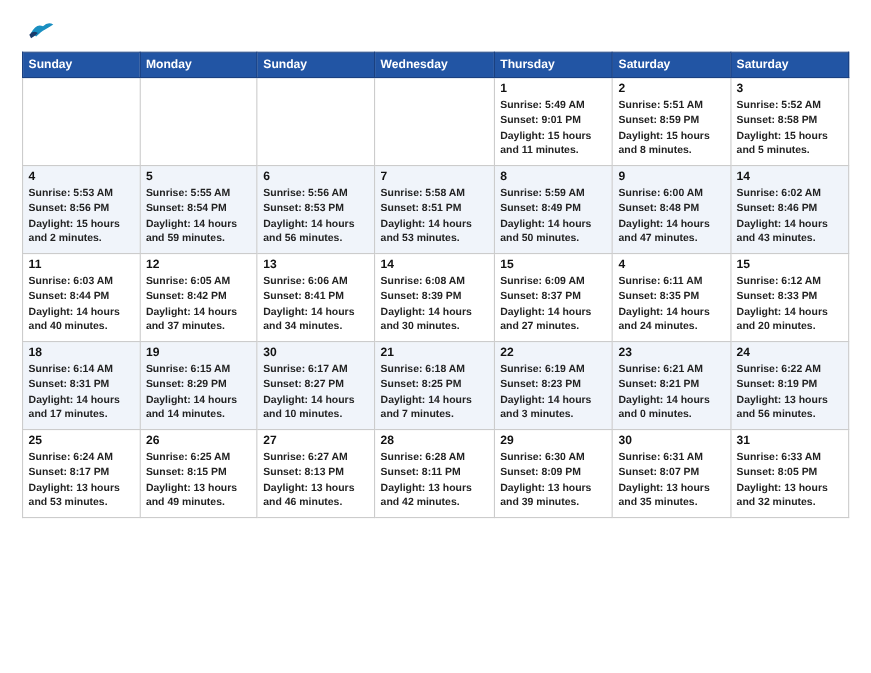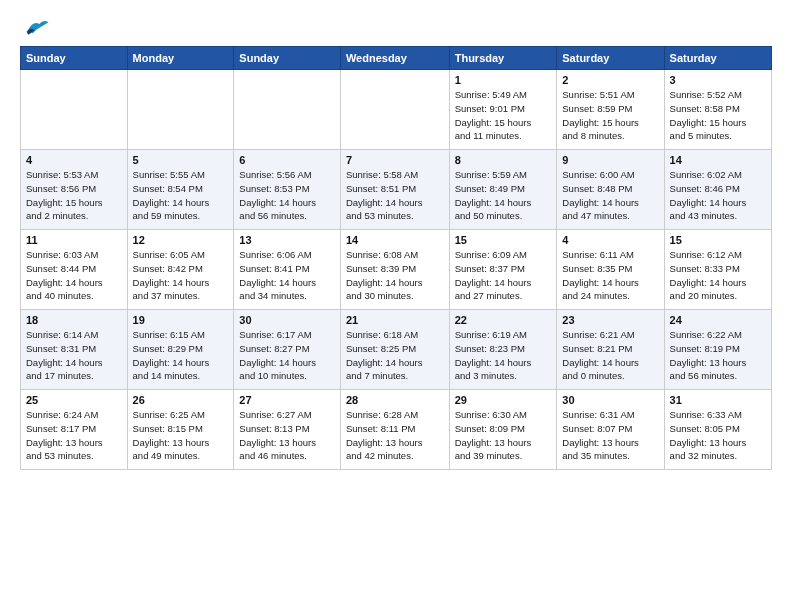--- a/index.html
+++ b/index.html
@@ -74,20 +74,21 @@
     .day-num {
       font-weight: bold;
       font-size: 11px;
       margin-bottom: 2px;
       color: #111;
     }
     .day-info {
       color: #222;
       font-size: 9.5px;
       line-height: 1.45;
+      font-weight: bold;
     }
     .empty-cell {
       background: #fff !important;
     }
     .row-even td { background: #f0f4fa; }
     .row-odd td { background: #fff; }
   </style>
 </head>
 <body>
 

